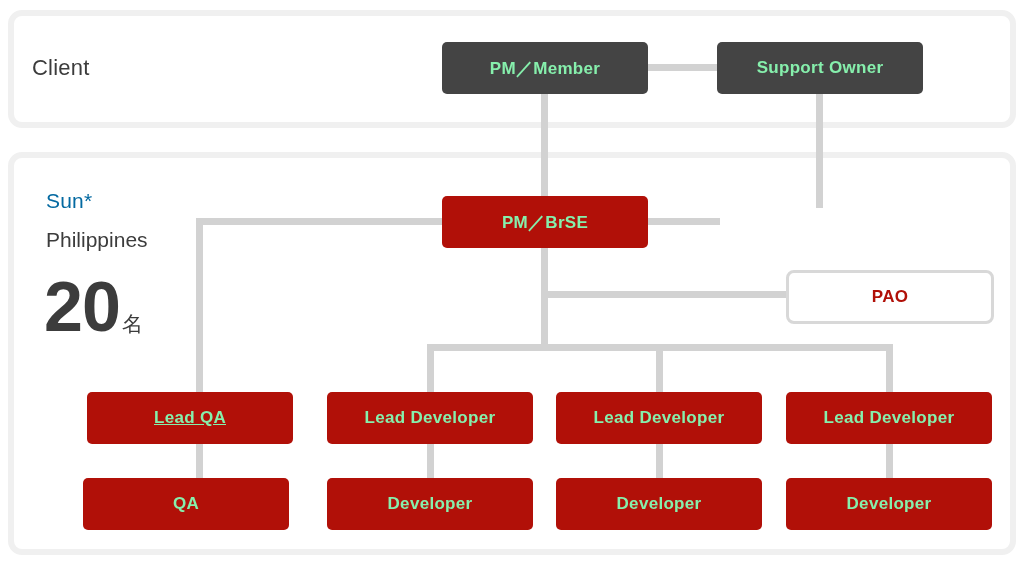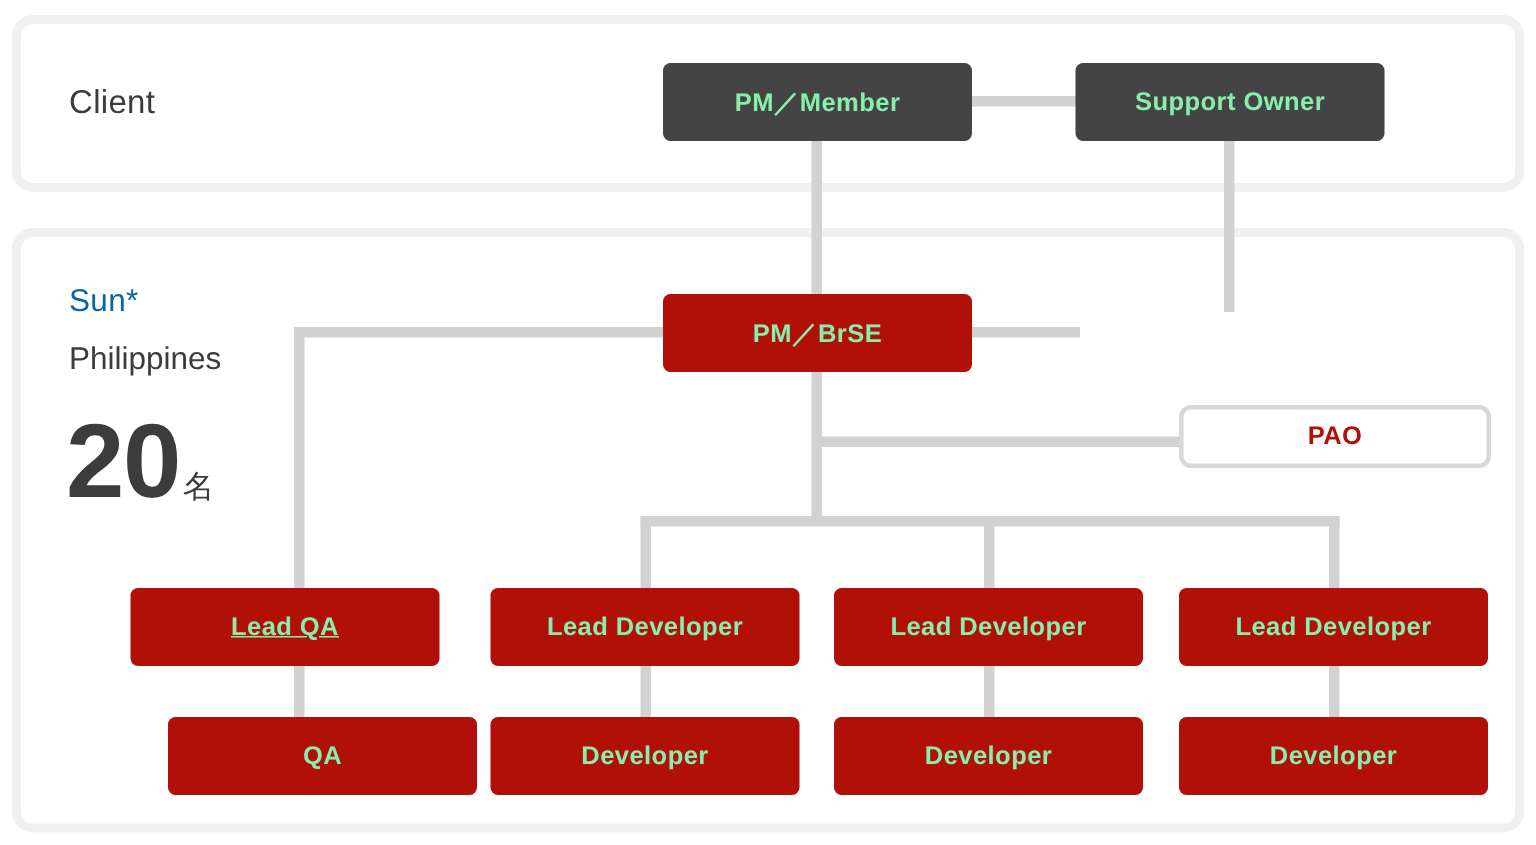--- a/index.html
+++ b/index.html
@@ -33,21 +33,21 @@
 
   
   .panel-label {
     position: absolute;
     color: #3c3c3c;
     font-size: 22px;
     font-weight: 400;
     letter-spacing: 0.2px;
     white-space: nowrap;
   }
-  #label-client { left: 46px; top: 55px; }
+  #label-client { left: 32px; top: 55px; }
 
   #sun-brand {
     position: absolute;
     left: 46px;
     top: 189px;
     color: #0369a1;
     font-size: 21px;
     font-weight: 400;
     letter-spacing: 0.2px;
     white-space: nowrap;
@@ -162,25 +162,25 @@
     <div class="conn" style="left:886px; top:420px; width:7px; height:90px;"></div>
   </div>
 
   <div class="node dark" id="node-pm-member" style="left:442px; top:42px; width:206px; height:52px;">PM／Member</div>
 
   <div class="node dark" id="node-product-owner" style="left:717px; top:42px; width:206px; height:52px;">Support Owner</div>
 
   <div class="node red" id="node-pm-brse" style="left:442px; top:196px; width:206px; height:52px;">PM／BrSE</div>
 
 
-  <div class="node ghost" id="node-pao" style="left:786px; top:270px; width:208px; height:42px; border-radius:8px;">PAO</div>
+  <div class="node ghost" id="node-pao" style="left:786px; top:270px; width:208px; height:54px; border-radius:8px;">PAO</div>
 
   <div class="node red" id="node-lead-qa" style="left:87px; top:392px; width:206px; height:52px;text-decoration:underline;">Lead QA</div>
 
-  <div class="node red" id="node-qa" style="left:112px; top:478px; width:206px; height:52px;">QA</div>
+  <div class="node red" id="node-qa" style="left:83px; top:478px; width:206px; height:52px;">QA</div>
 
   <div class="node red" id="node-lead-developer-1" style="left:327px; top:392px; width:206px; height:52px;">Lead Developer</div>
 
   <div class="node red" id="node-developer-1" style="left:327px; top:478px; width:206px; height:52px;">Developer</div>
 
   <div class="node red" id="node-lead-developer-2" style="left:556px; top:392px; width:206px; height:52px;">Lead Developer</div>
 
   <div class="node red" id="node-developer-2" style="left:556px; top:478px; width:206px; height:52px;">Developer</div>
 
   <div class="node red" id="node-lead-developer-3" style="left:786px; top:392px; width:206px; height:52px;">Lead Developer</div>

